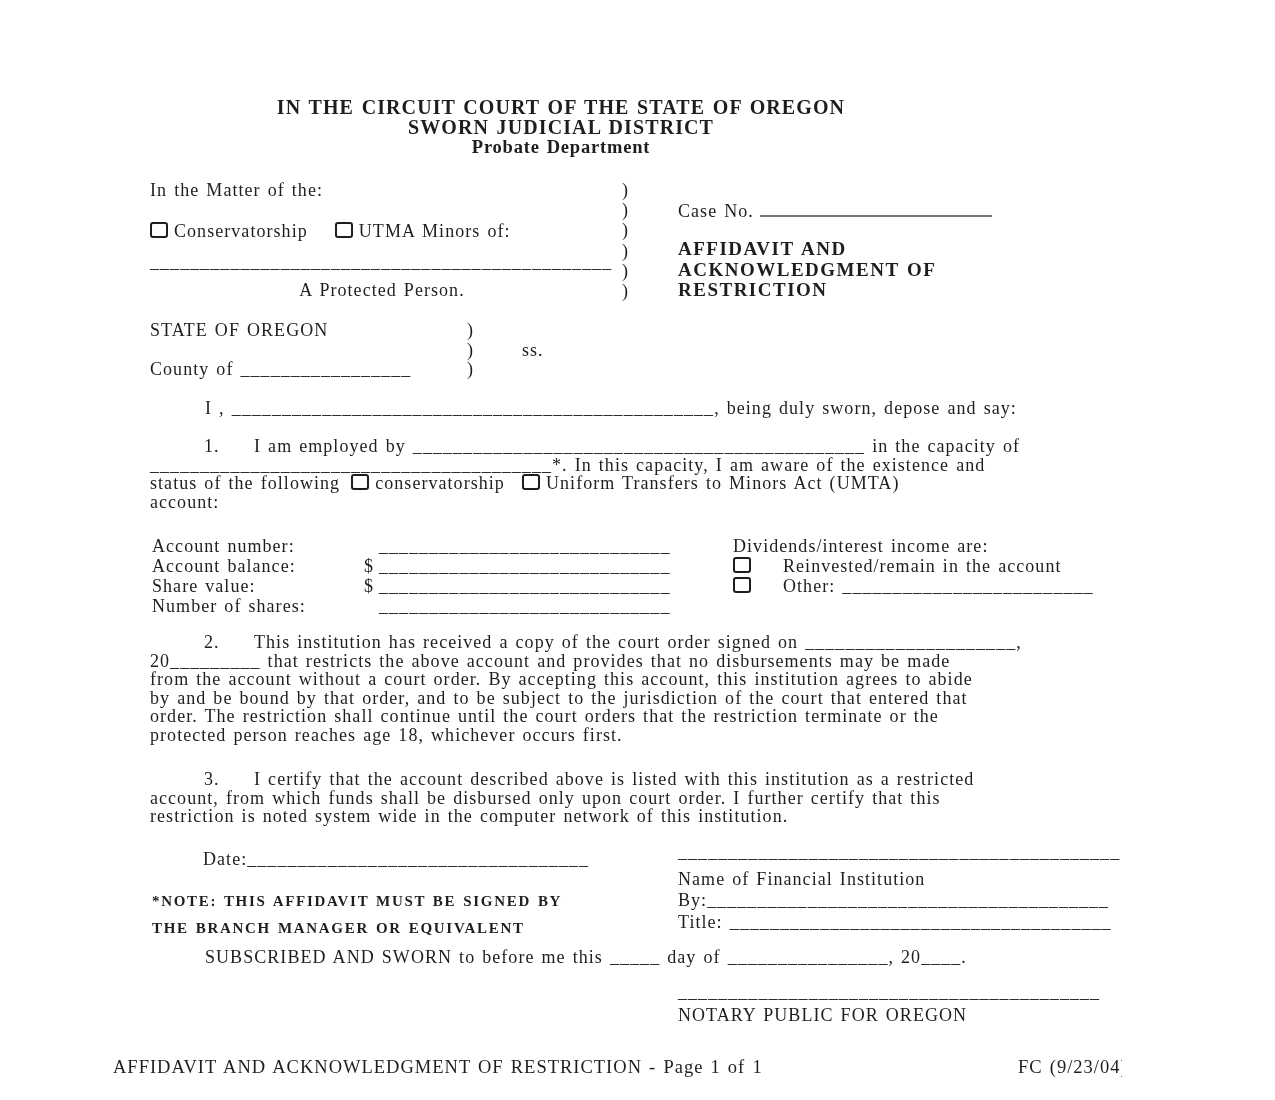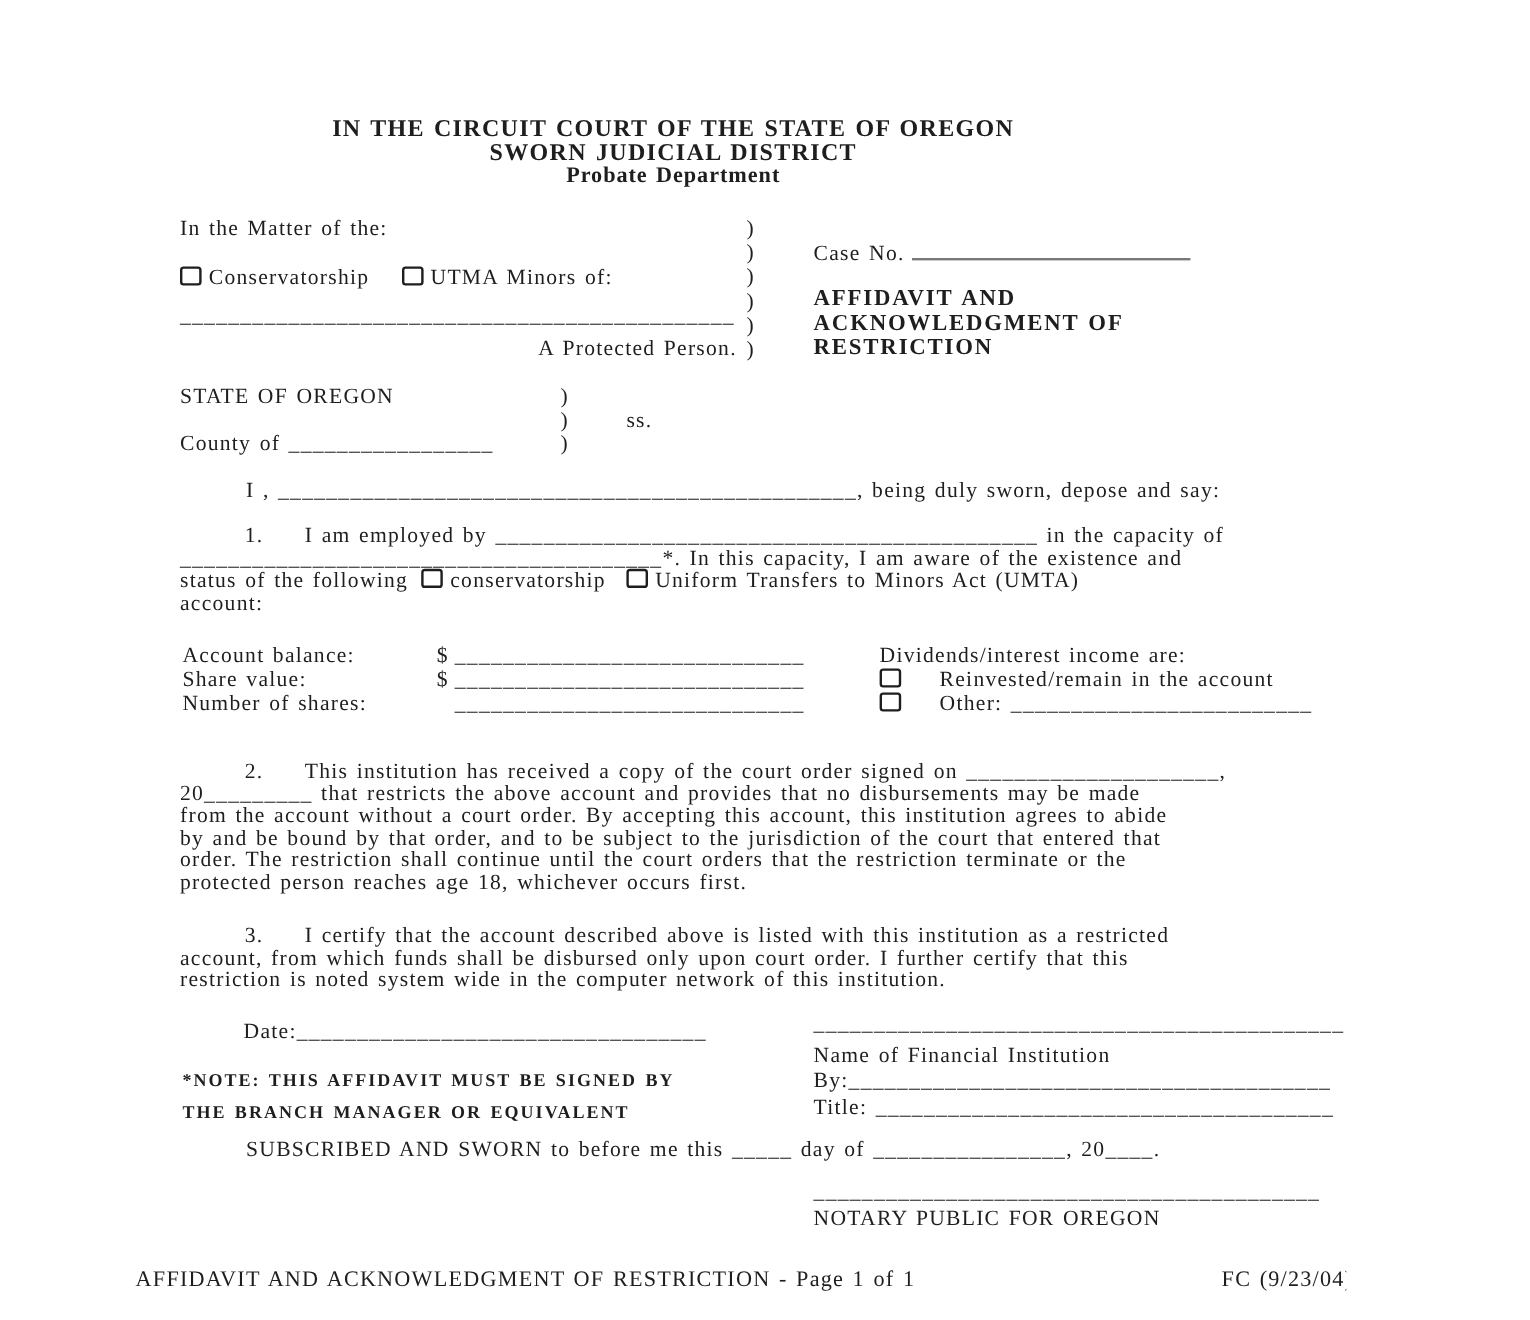--- a/index.html
+++ b/index.html
@@ -44,21 +44,21 @@
 
   <div class="abs" style="left:150px;top:180px">In the Matter of the:</div>
 
   <div class="abs" style="left:150px;top:221px">
     <span class="cb cb-sm"></span><span>Conservatorship</span>
     <span class="cb cb-sm cb-gap"></span><span>UTMA Minors of:</span>
   </div>
 
   <div class="abs" style="left:150px;top:252px">______________________________________________</div>
 
-  <div class="abs" style="left:150px;top:280px;width:464px;text-align:right">A Protected Person.</div>
+  <div class="abs" style="left:150px;top:280px;width:464px;text-align:center">A Protected Person.</div>
 
   <div class="abs parens" style="left:622px;top:180px">
     <div>)</div>
     <div>)</div>
     <div>)</div>
     <div>)</div>
     <div>)</div>
     <div>)</div>
   </div>
 
@@ -100,20 +100,23 @@
     <div>________________________________________*.  In this capacity, I am aware of the existence and</div>
     <div>
       <span>status of the following</span>
       <span class="cb cb-sm" style="margin-left:4px"></span><span>conservatorship</span>
       <span class="cb cb-sm" style="margin-left:10px"></span><span>Uniform Transfers to Minors Act (UMTA)</span>
     </div>
     <div>account:</div>
   </div>
 
   <div class="abs acct" style="left:152px;top:536px">
+    <div>
+      <span class="flabel">Account number:</span><span class="fprefix"></span><span>_____________________________</span>
+    </div>
     <div>
       <span class="flabel">Account balance:</span><span class="fprefix">$</span><span>_____________________________</span>
     </div>
     <div>
       <span class="flabel">Share value:</span><span class="fprefix">$</span><span>_____________________________</span>
     </div>
     <div>
       <span class="flabel">Number of shares:</span><span class="fprefix"></span><span>_____________________________</span>
     </div>
   </div>

